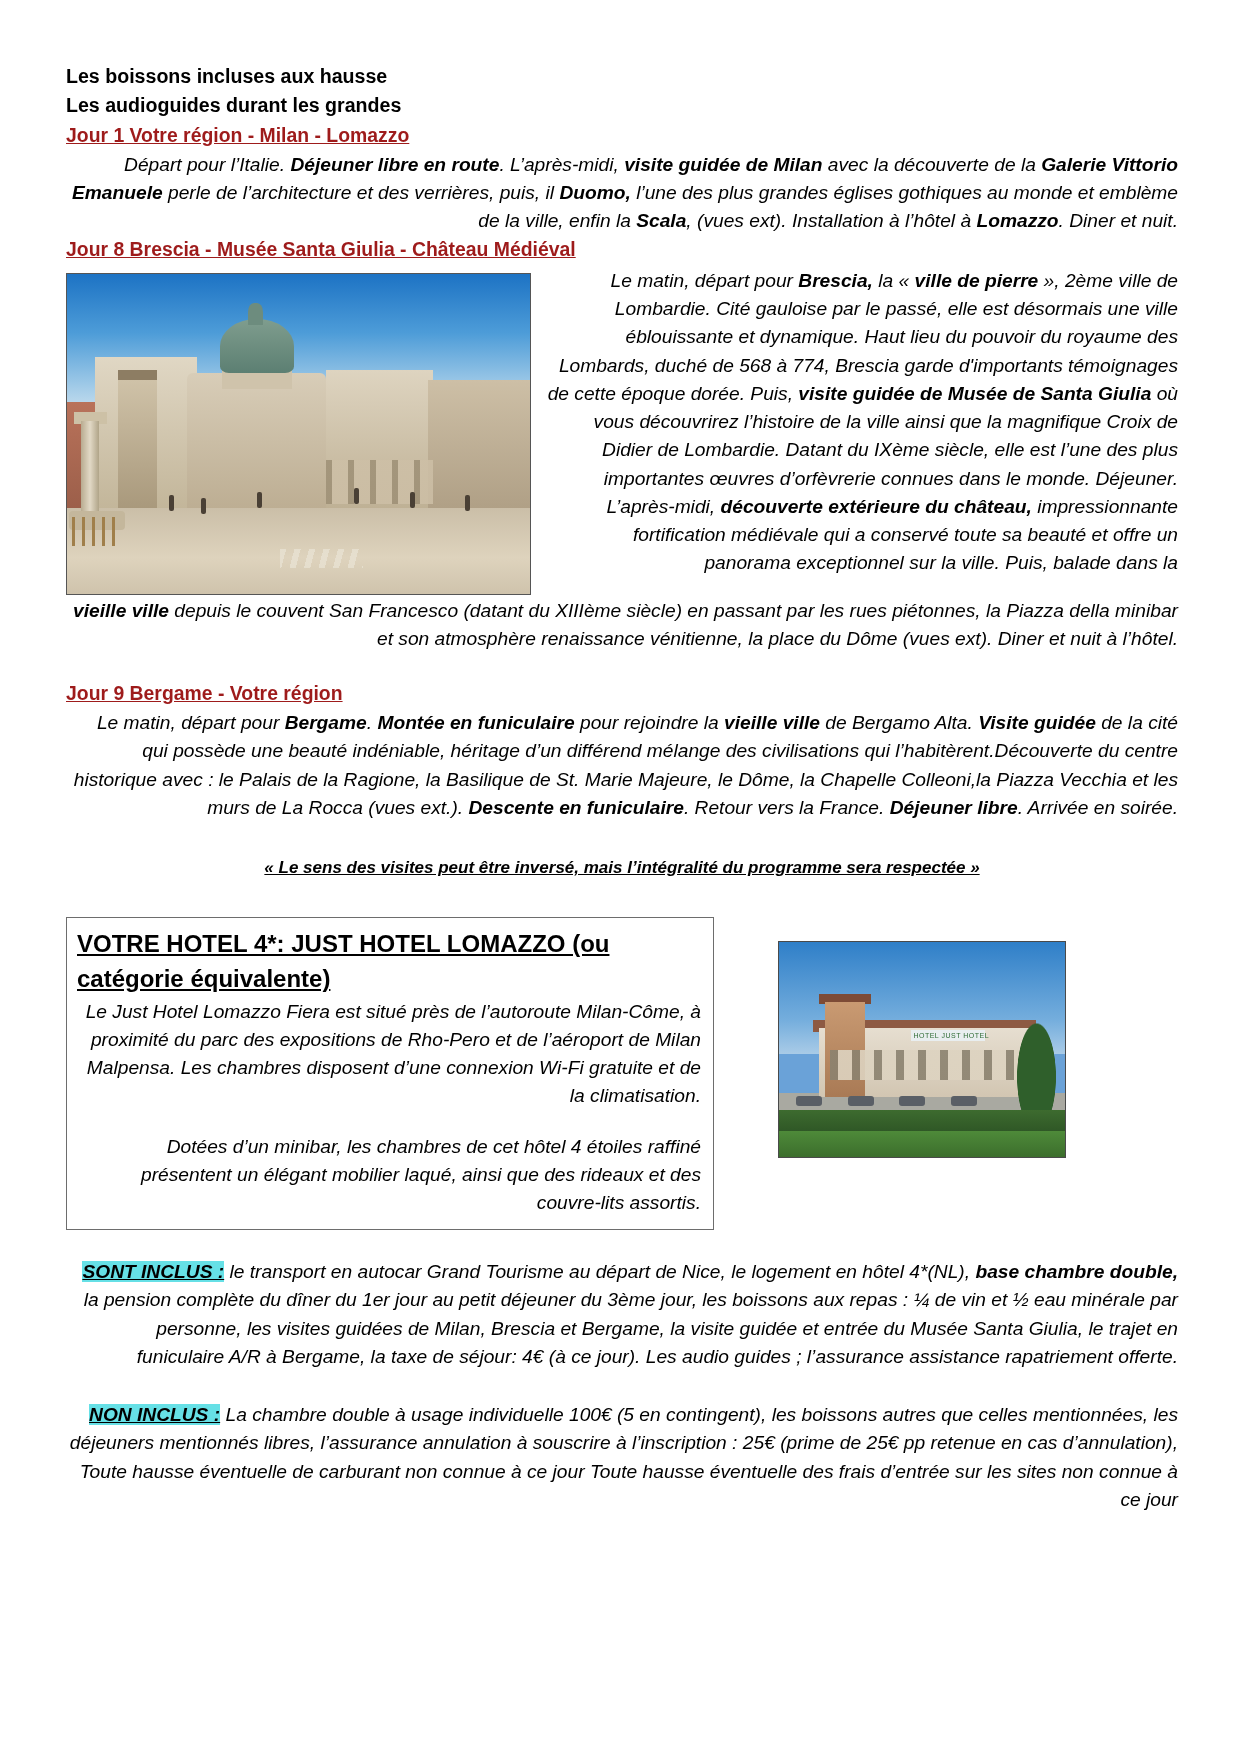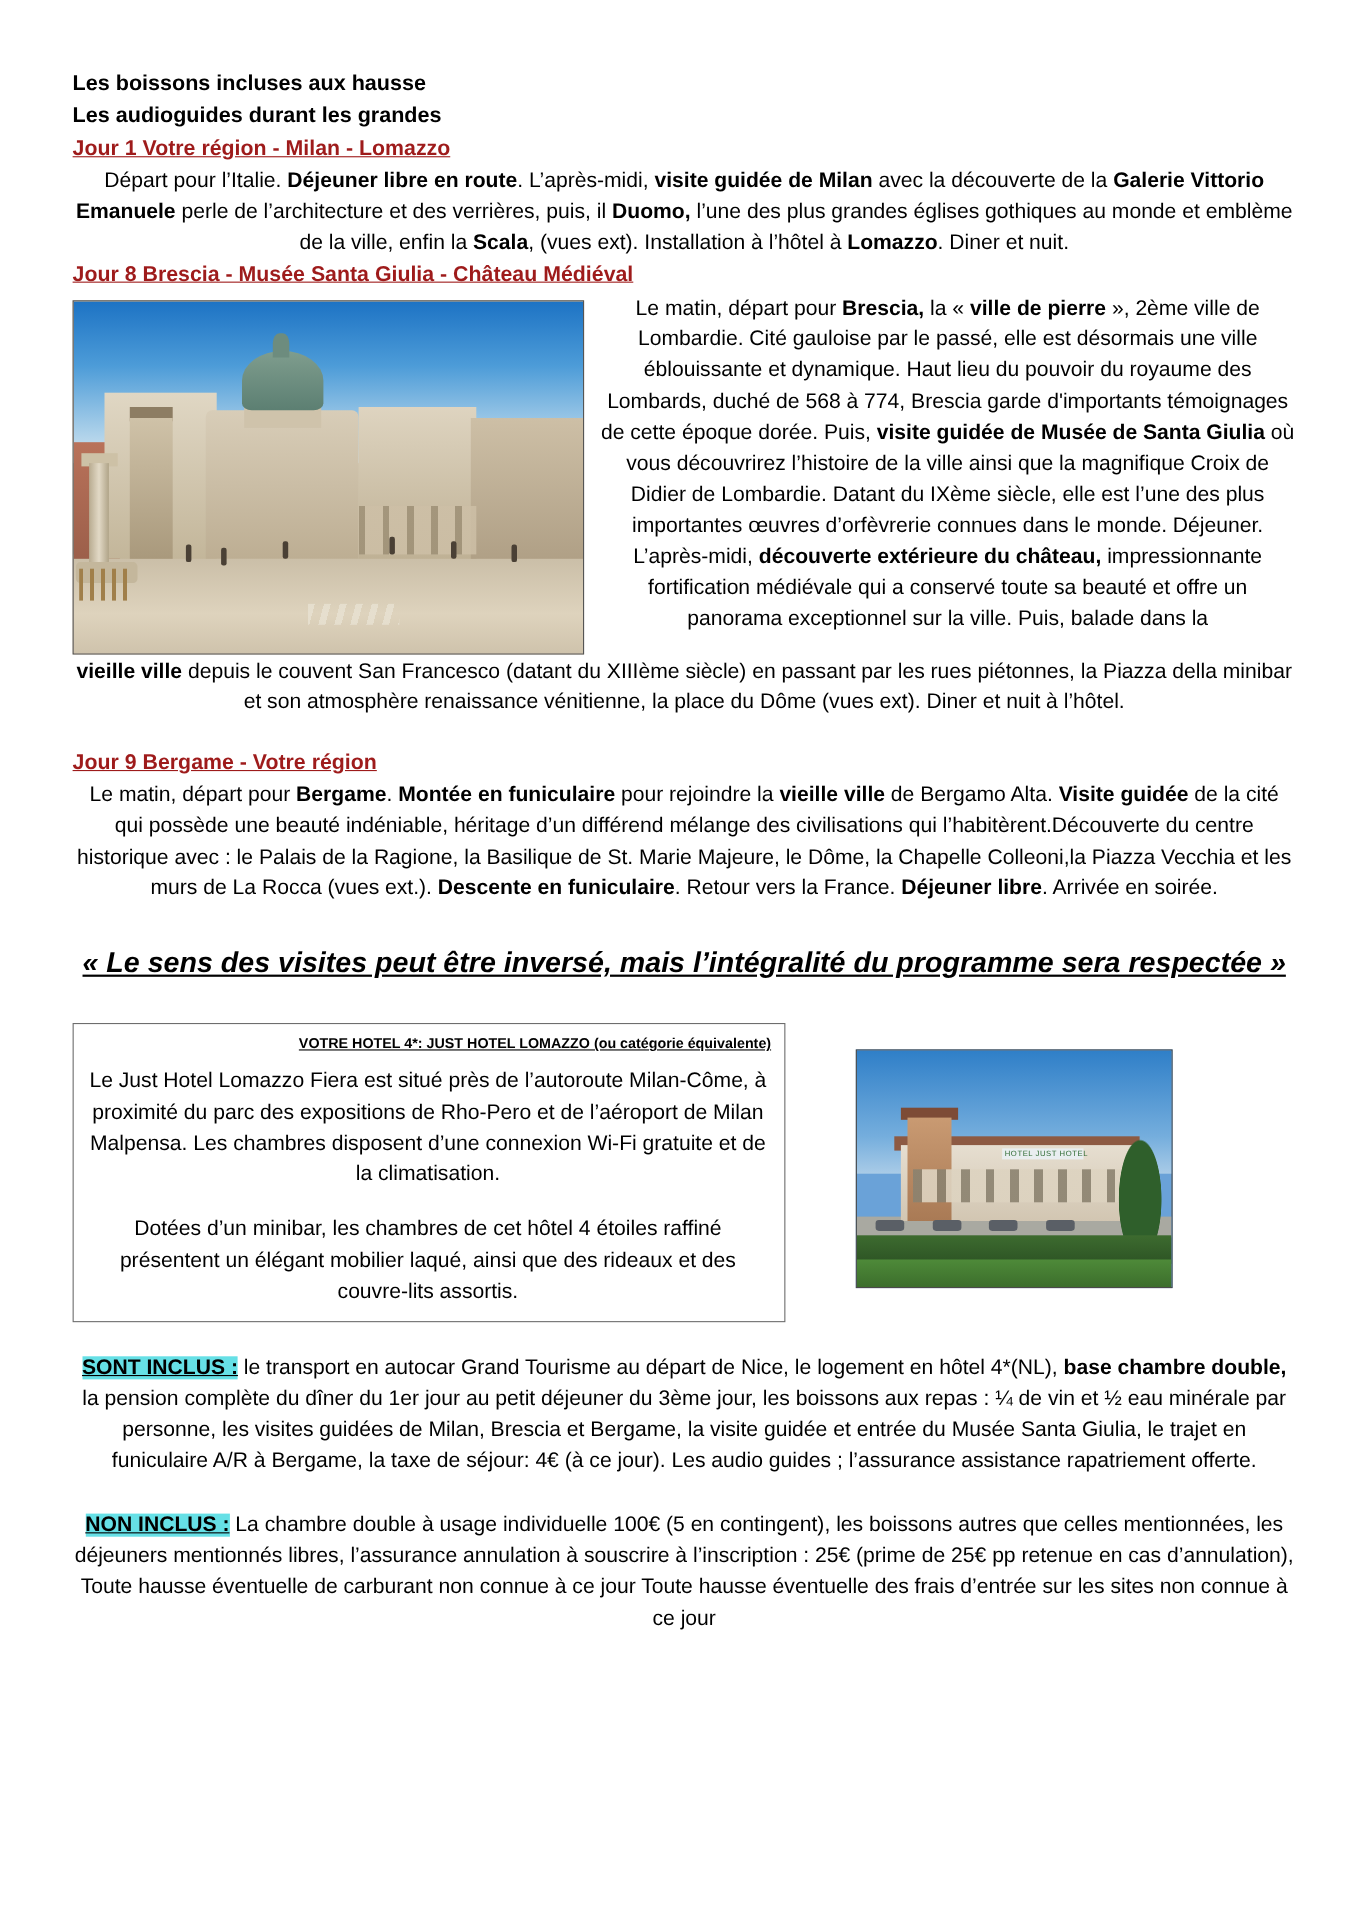--- a/index.html
+++ b/index.html
@@ -25,21 +25,21 @@
   .day-head {
     color: #9e1b1b;
     font-weight: bold;
     text-decoration: underline;
     display: inline-block;
     font-size: 19.4px;
     line-height: 1.5;
   }
   .day-head-wrap { line-height: 1.5; }
 
-  p.body { margin: 0; text-align: center; }
+  p.body { margin: 0; text-align: right; font-style: italic; }
   b { font-weight: bold; }
 
   
   .day2-wrap { margin-top: 2px; }
   .img-brescia {
     float: left;
     width: 463px;
     height: 320px;
     margin: 6px 14px 2px 0;
     border: 1px solid #555;
@@ -130,38 +130,37 @@
     position: absolute; left: 1%; top: 76%; width: 10%; height: 9%;
     background: repeating-linear-gradient(to right,#a07f4a 0 3px,transparent 3px 10px);
   }
 
   
   .note {
     text-align: center;
     font-style: italic;
     font-weight: bold;
     text-decoration: underline;
-    font-size: 26px;
+    font-size: 17px;
     margin-top: 34px;
   }
 
   
   .hotel-row { display: flex; align-items: flex-start; margin-top: 36px; }
   .hotel-box {
     width: 648px;
     border: 1px solid #6d6d6d;
     box-sizing: border-box;
     padding: 8px 12px 12px 10px;
   }
   .hotel-title {
     font-weight: bold;
     text-decoration: underline;
-    font-size: 13px;
-    margin-bottom: 11px;
-    text-align: right;
+    font-size: 24px;
+    margin-bottom: 1px;
   }
   .hotel-box p { margin: 0; }
   .hotel-gap { height: 22px; }
 
   .img-hotel {
     width: 286px;
     height: 215px;
     margin-left: 64px;
     margin-top: 24px;
     border: 1px solid #4a4a4a;

